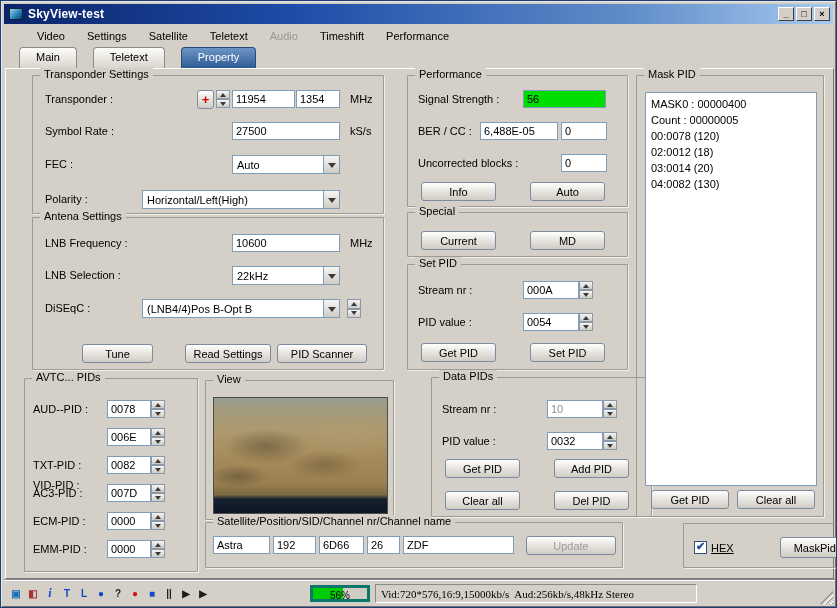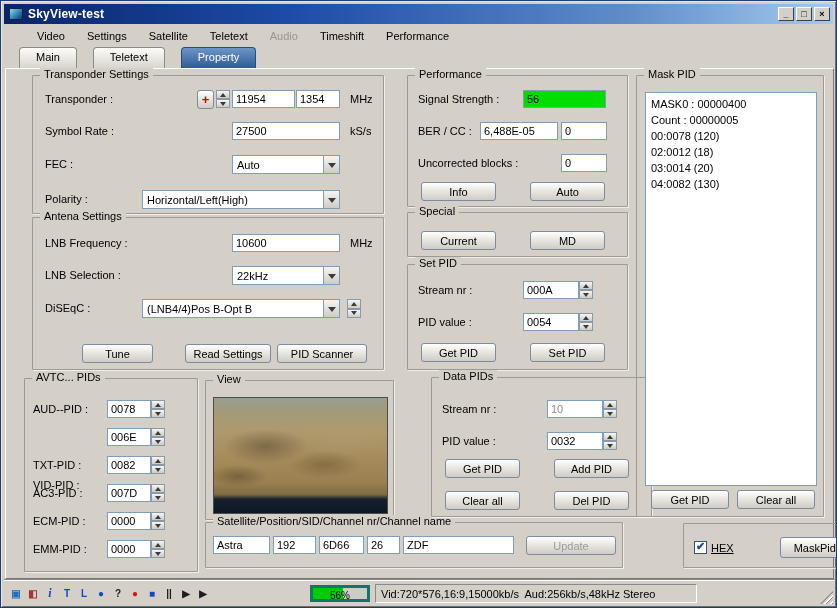--- a/index.html
+++ b/index.html
@@ -93,21 +93,21 @@
   .ic-teal { color:#1c6fb8; } .ic-maroon { color:#a83535; } .ic-blue { color:#1547c8; }
   .ic-dark { color:#1d1d1d; } .ic-red { color:#d81414; }
   .it { font-style:italic; font-family:"Liberation Serif",serif; font-size:12px; }
 
   .progress { position:absolute; left:306px; top:4px; width:60px; height:17px;
               border:3px solid #0f766e; background:#cfccc4; }
   .pfill { position:absolute; left:0; top:0; bottom:0; width:56%; background:#00cc00; }
   .ptext { position:absolute; left:0; right:0; top:2px; text-align:center; font-size:10px; }
 
   .stext { position:absolute; left:371px; top:3px; width:322px; height:19px; padding:3px 5px;
-           border:1px solid; border-color:#8a8a8a #fff #fff #8a8a8a; white-space:pre; overflow:hidden; }
+           border:1px solid; border-color:#8a8a8a #fff #fff #8a8a8a; white-space:pre; overflow:hidden;font-family:Liberation Serif, serif; }
 
   .grip { position:absolute; right:2px; bottom:2px; width:13px; height:13px;
           background:repeating-linear-gradient(135deg,#fdfdfd 0 1px,#8a8a8a 1px 2px,rgba(0,0,0,0) 2px 4px);
           clip-path:polygon(100% 0,100% 100%,0 100%); }
 </style>
 </head>
 <body>
 
 <div class="window">
 

